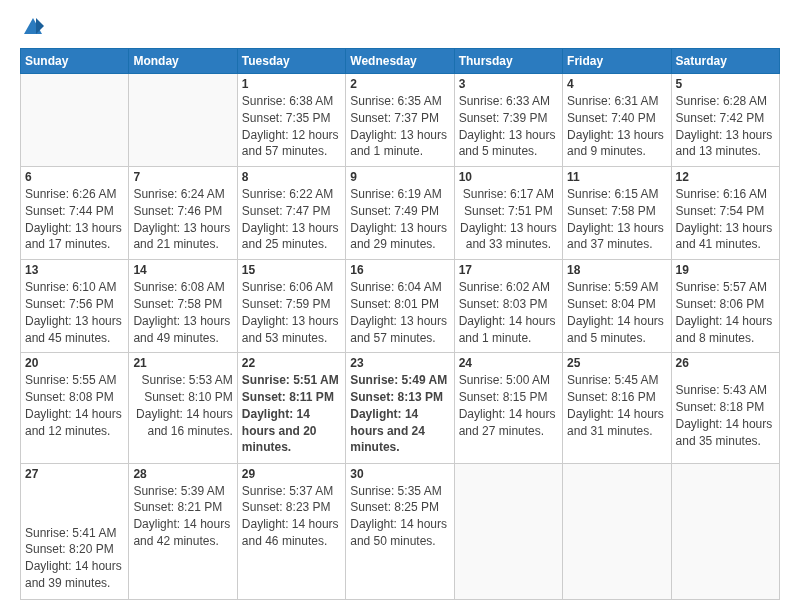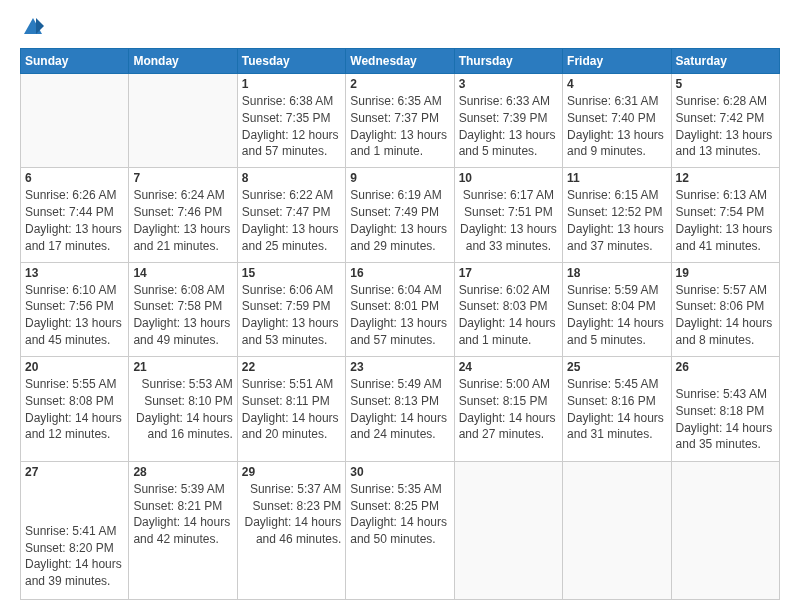--- a/index.html
+++ b/index.html
@@ -194,26 +194,26 @@
           </td>
           <td>
             <span class="day-number">10</span>
             <div class="day-info" style="white-space: pre-line; text-align: center;">Sunrise: 6:17 AM
 Sunset: 7:51 PM
 Daylight: 13 hours and 33 minutes.</div>
           </td>
           <td>
             <span class="day-number">11</span>
             <div class="day-info" style="white-space: pre-line;">Sunrise: 6:15 AM
-Sunset: 12:52 PM
+Sunset: 7:58 PM
 Daylight: 13 hours and 37 minutes.</div>
           </td>
           <td>
             <span class="day-number">12</span>
-            <div class="day-info" style="white-space: pre-line;">Sunrise: 6:13 AM
+            <div class="day-info" style="white-space: pre-line;">Sunrise: 6:16 AM
 Sunset: 7:54 PM
 Daylight: 13 hours and 41 minutes.</div>
           </td>
         </tr>
         <tr>
           <td>
             <span class="day-number">13</span>
             <div class="day-info" style="white-space: pre-line;">Sunrise: 6:10 AM
 Sunset: 7:56 PM
 Daylight: 13 hours and 45 minutes.</div>
@@ -263,27 +263,27 @@
 Daylight: 14 hours and 12 minutes.</div>
           </td>
           <td>
             <span class="day-number">21</span>
             <div class="day-info" style="white-space: pre-line; text-align: right;">Sunrise: 5:53 AM
 Sunset: 8:10 PM
 Daylight: 14 hours and 16 minutes.</div>
           </td>
           <td>
             <span class="day-number">22</span>
-            <div class="day-info" style="white-space: pre-line;">Sunrise: 5:51 AM
+            <div class="day-info" style="white-space: pre-line; font-weight: bold;">Sunrise: 5:51 AM
 Sunset: 8:11 PM
 Daylight: 14 hours and 20 minutes.</div>
           </td>
           <td>
             <span class="day-number">23</span>
-            <div class="day-info" style="white-space: pre-line;">Sunrise: 5:49 AM
+            <div class="day-info" style="white-space: pre-line; font-weight: bold;">Sunrise: 5:49 AM
 Sunset: 8:13 PM
 Daylight: 14 hours and 24 minutes.</div>
           </td>
           <td>
             <span class="day-number">24</span>
             <div class="day-info" style="white-space: pre-line;">Sunrise: 5:00 AM
 Sunset: 8:15 PM
 Daylight: 14 hours and 27 minutes.</div>
           </td>
           <td>
@@ -307,21 +307,21 @@
 Daylight: 14 hours and 39 minutes.</div>
           </td>
           <td>
             <span class="day-number">28</span>
             <div class="day-info" style="white-space: pre-line;">Sunrise: 5:39 AM
 Sunset: 8:21 PM
 Daylight: 14 hours and 42 minutes.</div>
           </td>
           <td>
             <span class="day-number">29</span>
-            <div class="day-info" style="white-space: pre-line; text-align: right;">Sunrise: 5:37 AM
+            <div class="day-info" style="white-space: pre-line;">Sunrise: 5:37 AM
 Sunset: 8:23 PM
 Daylight: 14 hours and 46 minutes.</div>
           </td>
           <td>
             <span class="day-number">30</span>
             <div class="day-info" style="white-space: pre-line;">Sunrise: 5:35 AM
 Sunset: 8:25 PM
 Daylight: 14 hours and 50 minutes.</div>
           </td>
           <td class="empty"></td>

